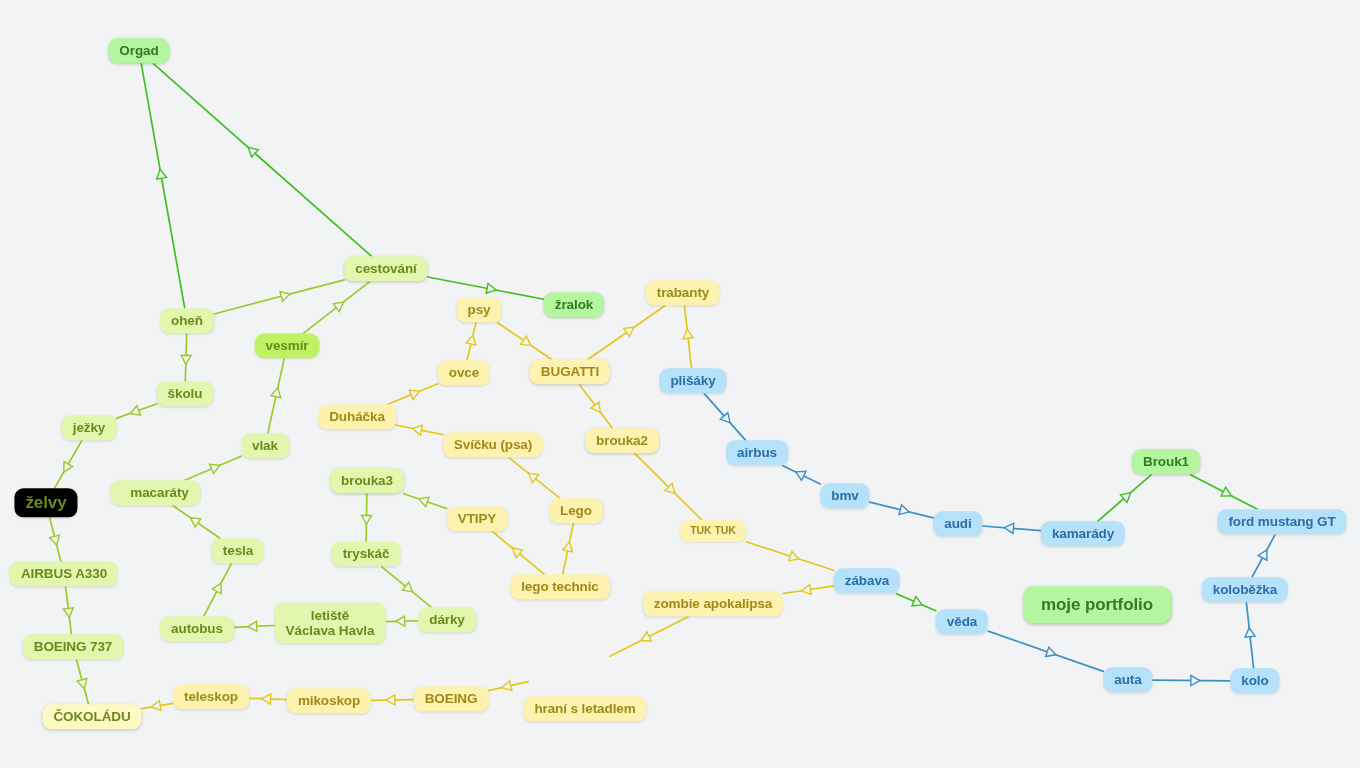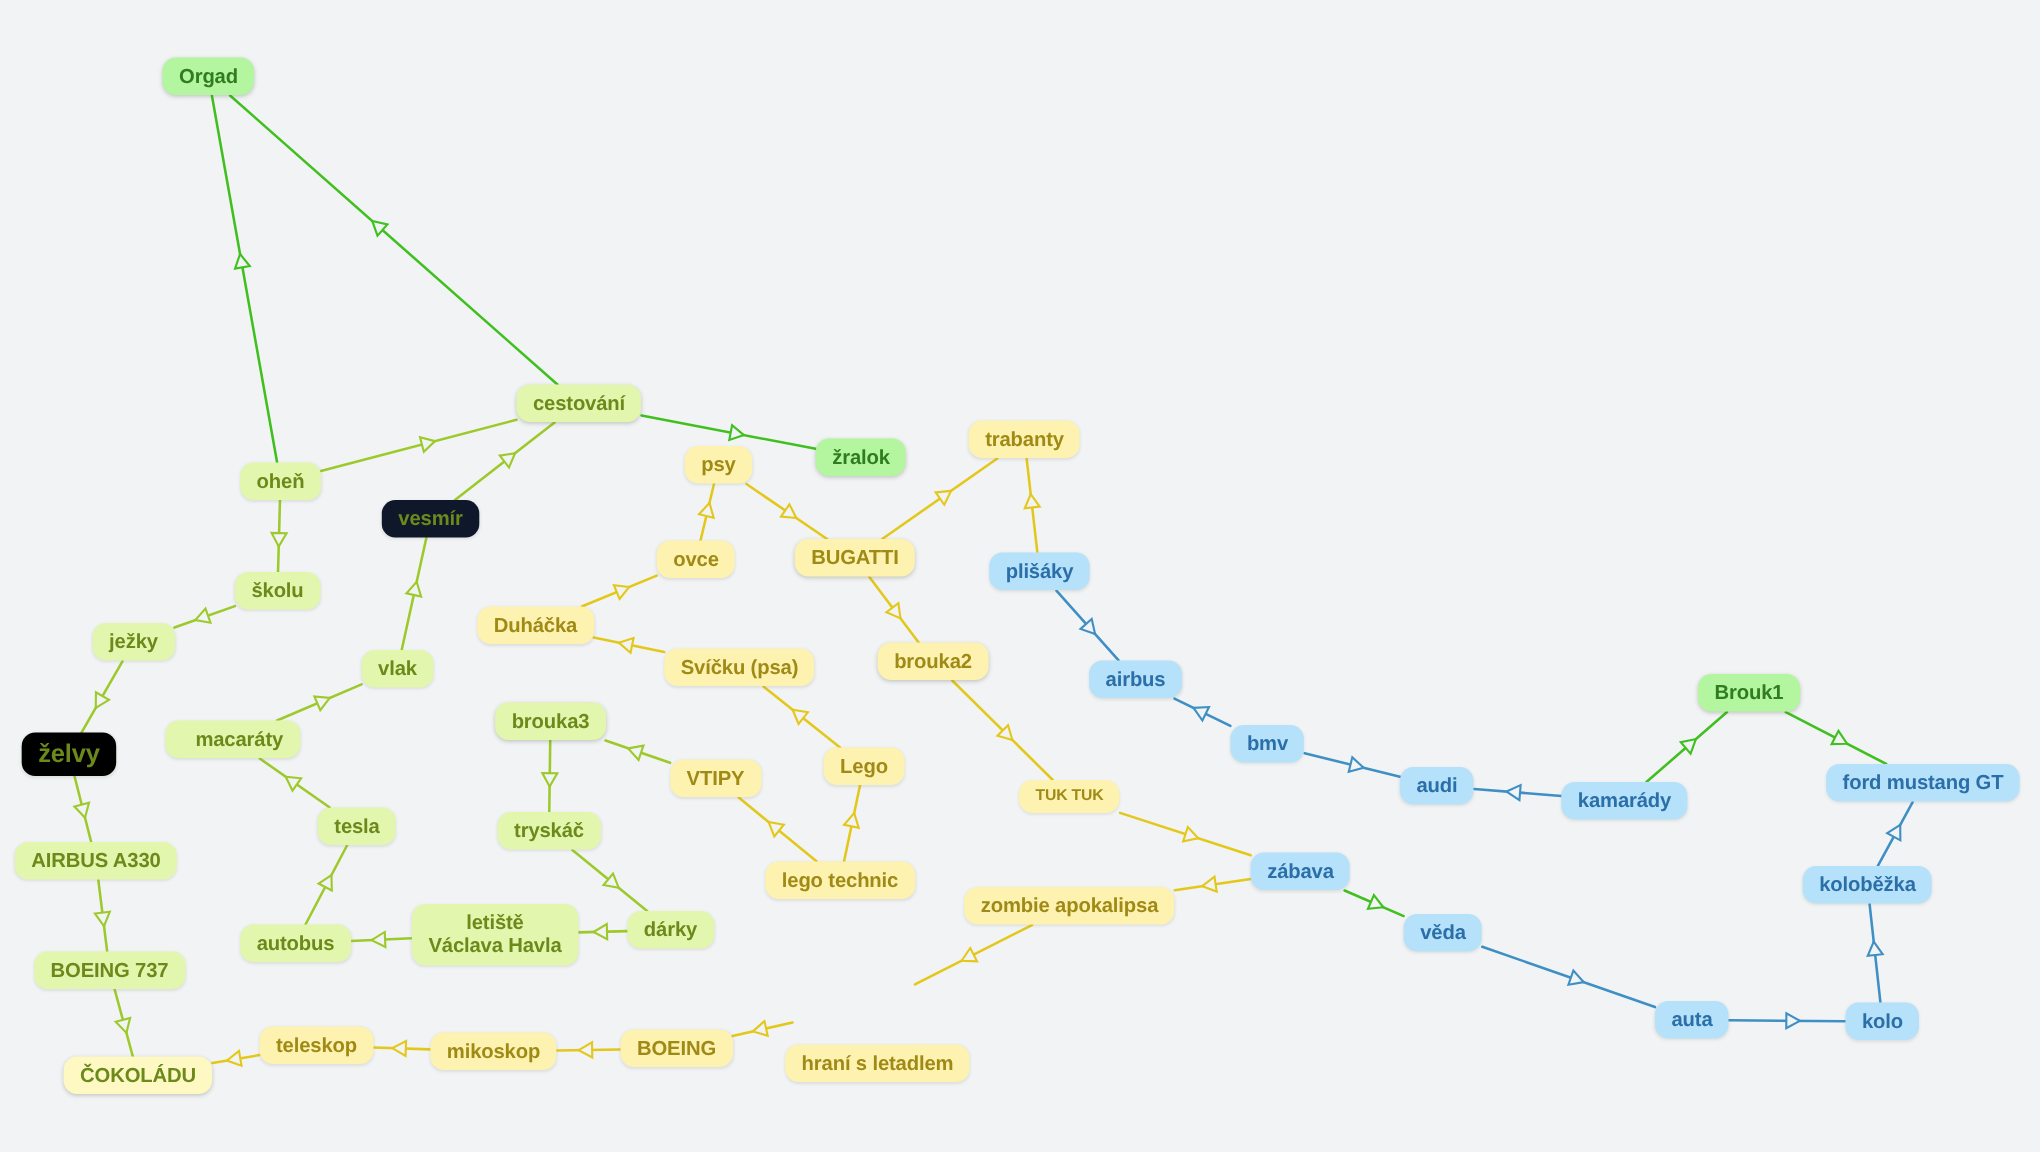--- a/index.html
+++ b/index.html
@@ -262,21 +262,21 @@
         <polygon points="922.2075548833559,604.8264184233431 911.963019996427,605.850871912036 915.9255287734466,596.6694491360148" fill="#f1f3f5" stroke="#3fc01e" stroke-width="1.4" stroke-linejoin="miter"></polygon>
       </g>
     </svg>
   <div id="node-layer">
       <div class="node shadow" style="left: 139px; top: 51px; background: rgb(180, 245, 160); color: rgb(47, 125, 30); font-size: 13.5px;"><span>Orgad</span></div>
       <div class="node shadow" style="left: 386px; top: 269px; background: rgb(227, 246, 174); color: rgb(108, 138, 27); font-size: 13.5px;"><span>cestování</span></div>
       <div class="node flat" style="left: 187px; top: 321px; background: rgb(227, 246, 174); color: rgb(108, 138, 27); font-size: 13.5px;"><span>oheň</span></div>
       <div class="node shadow" style="left: 574px; top: 305px; background: rgb(180, 245, 160); color: rgb(47, 125, 30); font-size: 13.5px;"><span>žralok</span></div>
       <div class="node flat" style="left: 479px; top: 310px; background: rgb(253, 242, 176); color: rgb(160, 138, 22); font-size: 13.5px;"><span>psy</span></div>
       <div class="node flat" style="left: 683px; top: 293px; background: rgb(253, 242, 176); color: rgb(160, 138, 22); font-size: 13.5px;"><span>trabanty</span></div>
-      <div class="node flat" style="left: 287px; top: 346px; background: #0f172a; color: rgb(108, 138, 27); font-size: 13.5px;"><span>vesmír</span></div>
+      <div class="node flat" style="left: 287px; top: 346px; background: #bef264; color: rgb(108, 138, 27); font-size: 13.5px; border-radius: 10px;"><span>vesmír</span></div>
       <div class="node shadow" style="left: 570px; top: 372px; background: rgb(253, 242, 176); color: rgb(160, 138, 22); font-size: 13.5px;"><span>BUGATTI</span></div>
       <div class="node flat" style="left: 185px; top: 394px; background: rgb(227, 246, 174); color: rgb(108, 138, 27); font-size: 13.5px;"><span>školu</span></div>
       <div class="node flat" style="left: 464px; top: 373px; background: rgb(253, 242, 176); color: rgb(160, 138, 22); font-size: 13.5px;"><span>ovce</span></div>
       <div class="node flat" style="left: 693px; top: 381px; background: rgb(182, 225, 250); color: rgb(42, 111, 168); font-size: 13.5px;"><span>plišáky</span></div>
       <div class="node flat" style="left: 357px; top: 417px; background: rgb(253, 242, 176); color: rgb(160, 138, 22); font-size: 13.5px;"><span>Duháčka</span></div>
       <div class="node flat" style="left: 89px; top: 428px; background: rgb(227, 246, 174); color: rgb(108, 138, 27); font-size: 13.5px;"><span>ježky</span></div>
       <div class="node flat" style="left: 493px; top: 445px; background: rgb(253, 242, 176); color: rgb(160, 138, 22); font-size: 13.5px;"><span>Svíčku (psa)</span></div>
       <div class="node shadow" style="left: 622px; top: 441px; background: rgb(253, 242, 176); color: rgb(160, 138, 22); font-size: 13.5px;"><span>brouka2</span></div>
       <div class="node flat" style="left: 265px; top: 446px; background: rgb(227, 246, 174); color: rgb(108, 138, 27); font-size: 13.5px;"><span>vlak</span></div>
       <div class="node flat" style="left: 757px; top: 453px; background: rgb(182, 225, 250); color: rgb(42, 111, 168); font-size: 13.5px;"><span>airbus</span></div>
@@ -290,20 +290,21 @@
       <div class="node flat" style="left: 958px; top: 524px; background: rgb(182, 225, 250); color: rgb(42, 111, 168); font-size: 13.5px;"><span>audi</span></div>
       <div class="node flat" style="left: 1083px; top: 534px; background: rgb(182, 225, 250); color: rgb(42, 111, 168); font-size: 13.5px;"><span>kamarády</span></div>
       <div class="node flat" style="left: 1282px; top: 522px; background: rgb(182, 225, 250); color: rgb(42, 111, 168); font-size: 13.5px;"><span>ford mustang GT</span></div>
       <div class="node flat" style="left: 713px; top: 531px; background: rgb(253, 242, 176); color: rgb(160, 138, 22); font-size: 10.5px;"><span>TUK TUK</span></div>
       <div class="node flat" style="left: 238px; top: 551px; background: rgb(227, 246, 174); color: rgb(108, 138, 27); font-size: 13.5px;"><span>tesla</span></div>
       <div class="node flat" style="left: 366px; top: 554px; background: rgb(227, 246, 174); color: rgb(108, 138, 27); font-size: 13.5px;"><span>tryskáč</span></div>
       <div class="node flat" style="left: 560px; top: 587px; background: rgb(253, 242, 176); color: rgb(160, 138, 22); font-size: 13.5px;"><span>lego technic</span></div>
       <div class="node flat" style="left: 64px; top: 574px; background: rgb(227, 246, 174); color: rgb(108, 138, 27); font-size: 13.5px;"><span>AIRBUS A330</span></div>
       <div class="node flat" style="left: 867px; top: 581px; background: rgb(182, 225, 250); color: rgb(42, 111, 168); font-size: 13.5px;"><span>zábava</span></div>
       <div class="node flat" style="left: 1245px; top: 590px; background: rgb(182, 225, 250); color: rgb(42, 111, 168); font-size: 13.5px;"><span>koloběžka</span></div>
+      <div class="node shadow root" style="left: 1097px; top: 605px; background: rgb(180, 245, 160); color: rgb(47, 125, 30); font-size: 17px;"><span>moje portfolio</span></div>
       <div class="node flat" style="left: 713px; top: 604px; background: rgb(253, 242, 176); color: rgb(160, 138, 22); font-size: 13.5px;"><span>zombie apokalipsa</span></div>
       <div class="node flat" style="left: 330px; top: 623px; background: rgb(227, 246, 174); color: rgb(108, 138, 27); font-size: 13.5px; align-items: flex-end;"><span>letiště
 Václava Havla</span></div>
       <div class="node flat" style="left: 447px; top: 620px; background: rgb(227, 246, 174); color: rgb(108, 138, 27); font-size: 13.5px;"><span>dárky</span></div>
       <div class="node flat" style="left: 962px; top: 622px; background: rgb(182, 225, 250); color: rgb(42, 111, 168); font-size: 13.5px;"><span>věda</span></div>
       <div class="node flat" style="left: 197px; top: 629px; background: rgb(227, 246, 174); color: rgb(108, 138, 27); font-size: 13.5px;"><span>autobus</span></div>
       <div class="node flat" style="left: 73px; top: 647px; background: rgb(227, 246, 174); color: rgb(108, 138, 27); font-size: 13.5px;"><span>BOEING 737</span></div>
       <div class="node flat" style="left: 585px; top: 669px; background: rgb(253, 242, 176); color: rgb(160, 138, 22); font-size: 13.5px; margin-top: 40px;"><span>hraní s letadlem</span></div>
       <div class="node flat" style="left: 1128px; top: 680px; background: rgb(182, 225, 250); color: rgb(42, 111, 168); font-size: 13.5px;"><span>auta</span></div>
       <div class="node flat" style="left: 1255px; top: 681px; background: rgb(182, 225, 250); color: rgb(42, 111, 168); font-size: 13.5px;"><span>kolo</span></div>

